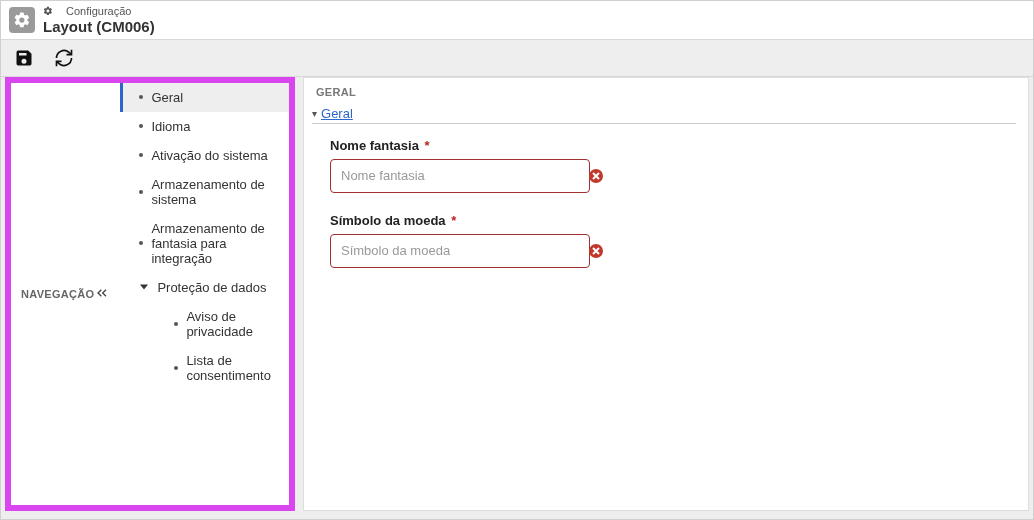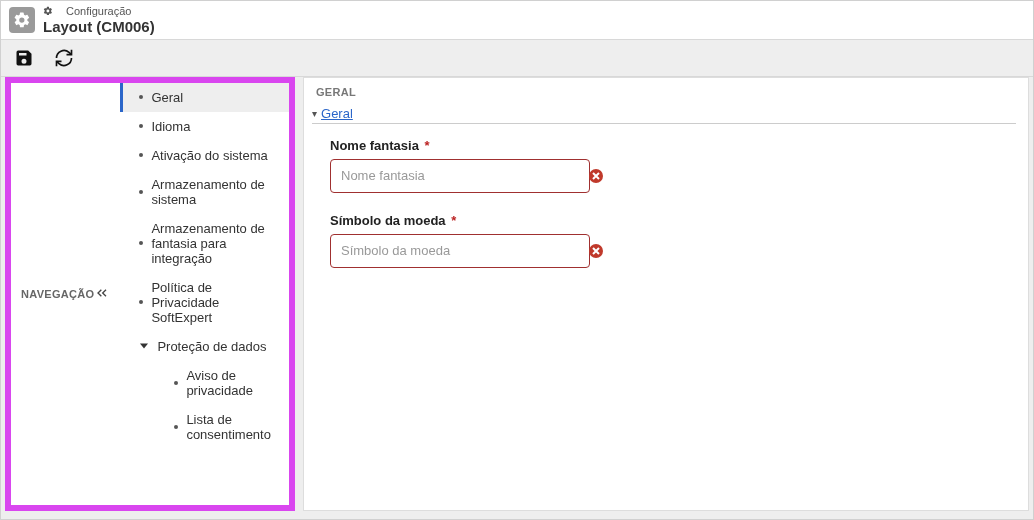--- a/index.html
+++ b/index.html
@@ -254,24 +254,20 @@
         </li>
         <li class="nav-item">
           <span class="bullet"></span>
           <span>Armazenamento de sistema</span>
         </li>
         <li class="nav-item">
           <span class="bullet"></span>
           <span>Armazenamento de fantasia para integração</span>
         </li>
         <li class="nav-item">
-          <span class="bullet"></span>
-          <span>Política de Privacidade SoftExpert</span>
-        </li>
-        <li class="nav-item">
           <span class="caret">
             <svg viewBox="0 0 10 10" width="8" height="8" fill="currentColor">
                 <polygon points="0,2 10,2 5,8"></polygon>
               </svg>
           </span>
           <span>Proteção de dados</span>
         </li>
         <li class="nav-item nav-sub">
           <span class="bullet"></span>
           <span>Aviso de privacidade</span>

